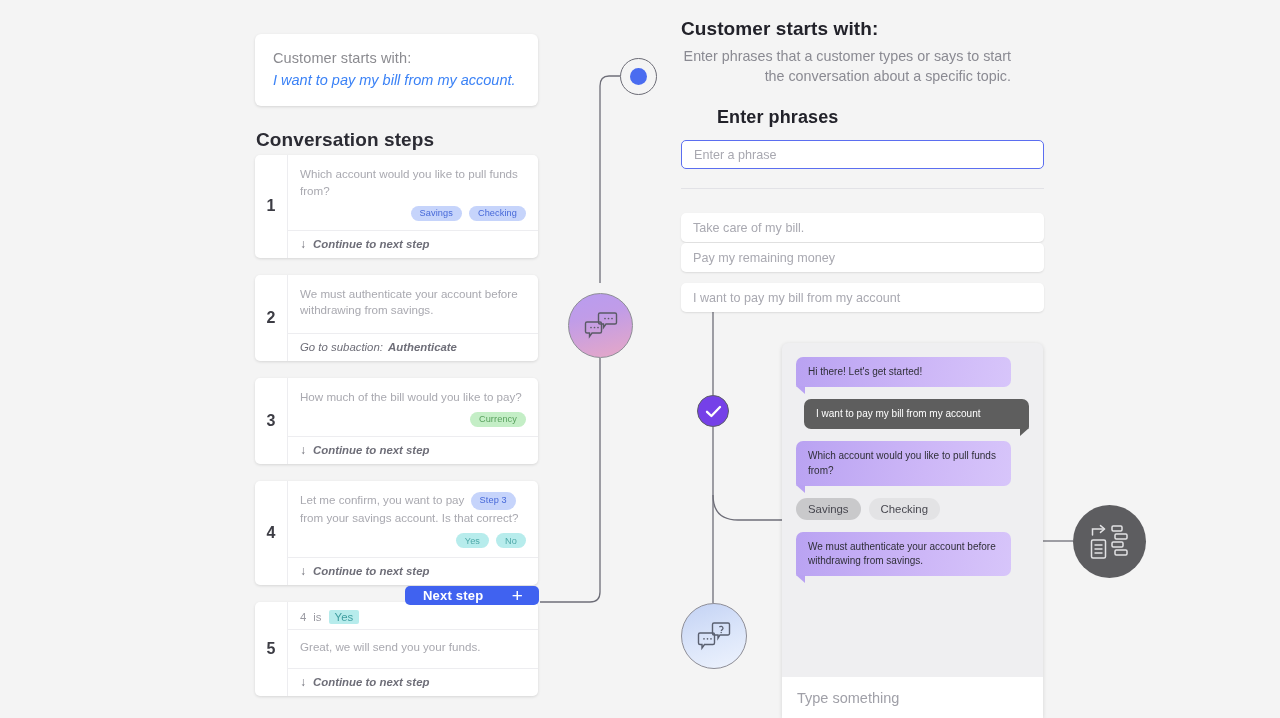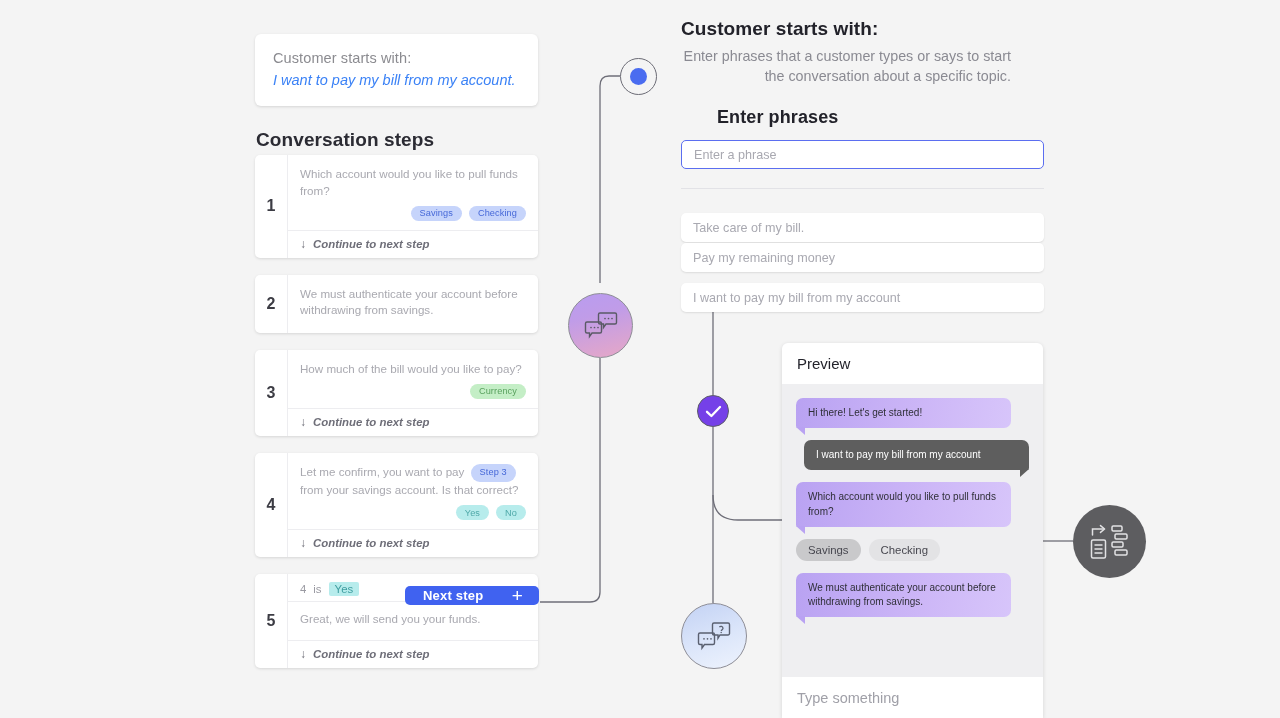--- a/index.html
+++ b/index.html
@@ -229,20 +229,24 @@
           <span>Continue to next step</span>
         </div>
       </div>
     </div>
 
     <div class="step">
       <div class="step-num">2</div>
       <div class="step-body">
         <div class="step-main" style="padding-bottom:14px">
           <div class="step-text">We must authenticate your account before withdrawing from savings.</div>
+        </div>
+        <div class="step-foot noicon">
+          <span style="font-weight:400">Go to subaction:</span>
+          <span style="margin-left:5px">Authenticate</span>
         </div>
       </div>
     </div>
 
     <div class="step">
       <div class="step-num">3</div>
       <div class="step-body">
         <div class="step-main">
           <div class="step-text">How much of the bill would you like to pay?</div>
           <div class="chip-row">
@@ -362,23 +366,20 @@
     <span>Take care of my bill.</span>
   </div>
   <div class="phrase-row" style="top:243px">
     <span>Pay my remaining money</span>
   </div>
   <div class="phrase-row" style="top:283px">
     <span>I want to pay my bill from my account</span>
   </div>
 
   <div class="preview">
-    <div class="pv-head">
-      <span>Preview</span>
-    </div>
     <div class="pv-body">
       <div class="bubble bot">
         <span>Hi there! Let's get started!</span>
       </div>
       <div class="bubble user">
         <span>I want to pay my bill from my account</span>
       </div>
       <div class="bubble bot">
         <span>Which account would you like to pull funds from?</span>
       </div>

